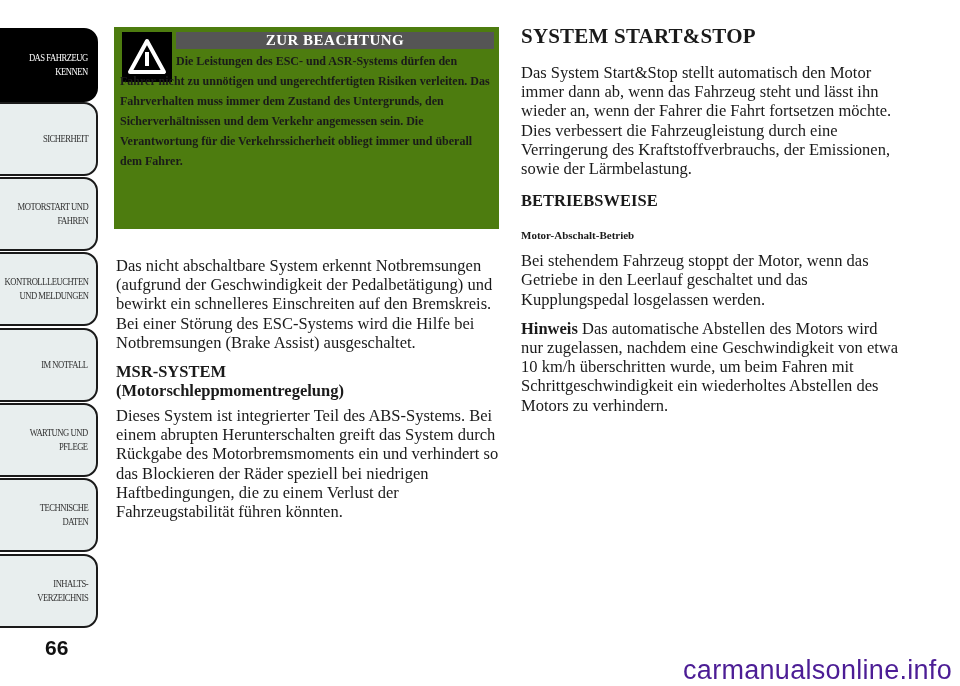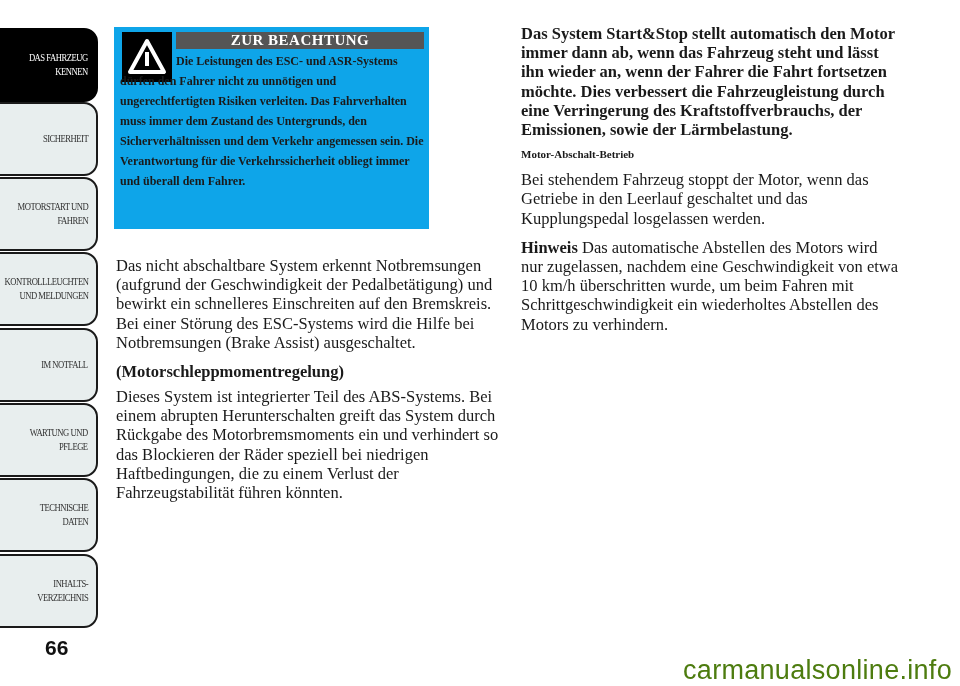--- a/index.html
+++ b/index.html
@@ -21,22 +21,22 @@
       color: #333; text-transform: uppercase; letter-spacing: -0.6px; white-space: pre-line;
       transform: scaleX(0.82); transform-origin: right center;
     }
     .tab.active .tab-label { color: #ffffff; }
     .page-number {
       position: absolute; left: 45px; top: 636px; font-family: "Liberation Sans", sans-serif;
       font-weight: bold; font-size: 21px; color: #111;
     }
     
     .warning {
-      position: absolute; left: 114px; top: 27px; width: 315px; height: 202px;
-      background: #0ea5e9; box-sizing: border-box; padding: 4px 6px;
+      position: absolute; left: 114px; top: 27px; width: 385px; height: 202px;
+      background: #4d7c0f; box-sizing: border-box; padding: 4px 6px;
     }
     .warning-icon {
       position: absolute; left: 8px; top: 5px; width: 50px; height: 50px; background: #000;
       display: flex; align-items: center; justify-content: center;
     }
     .warning-header {
       position: absolute; left: 62px; top: 5px; right: 5px; height: 17px; background: #555;
       color: #fff; font-weight: bold; font-size: 15px; text-align: center; line-height: 17px;
       letter-spacing: 0.5px;
     }
@@ -53,21 +53,21 @@
     h3.sub { font-size: 11px; font-weight: bold; margin: 0 0 6px 0; line-height: 19px; }
     p.body { font-size: 16.5px; line-height: 19.2px; margin: 0 0 10px 0; }
     .bold-inline { font-weight: bold; }
     .symbol-s {
       display: inline-block; width: 13px; height: 13px; border-radius: 50%; background: #111;
       color: #fff; font-size: 9px; line-height: 13px; text-align: center; font-weight: bold;
       vertical-align: -1px; margin: 0 3px 0 1px; font-family: "Liberation Sans", sans-serif;
     }
     .watermark {
       position: absolute; right: 8px; top: 655px; font-family: "Liberation Sans", sans-serif;
-      font-size: 27px; color: #4d7c0f; letter-spacing: 0.3px;
+      font-size: 27px; color: #4c1d95; letter-spacing: 0.3px;
     }
   </style>
 </head>
 <body>
 
 <nav class="sidebar">
   <div class="tab active" style="top:0px;">
     <span class="tab-label">DAS FAHRZEUG
 KENNEN</span>
   </div>
@@ -106,26 +106,29 @@
       <path d="M21 4 L38 35 L4 35 Z" fill="none" stroke="#fff" stroke-width="4" stroke-linejoin="round"></path>
       <rect x="19" y="15" width="4" height="14" fill="#fff"></rect>
     </svg>
   </div>
   <div class="warning-header">ZUR BEACHTUNG</div>
   <p class="warning-text">Die Leistungen des ESC- und ASR-Systems dürfen den Fahrer nicht zu unnötigen und ungerechtfertigten Risiken verleiten. Das Fahrverhalten muss immer dem Zustand des Untergrunds, den Sicherverhältnissen und dem Verkehr angemessen sein. Die Verantwortung für die Verkehrssicherheit obliegt immer und überall dem Fahrer.</p>
 </section>
 
 <section class="col col-left">
   <p class="body">Das nicht abschaltbare System erkennt Notbremsungen (aufgrund der Geschwindigkeit der Pedalbetätigung) und bewirkt ein schnelleres Einschreiten auf den Bremskreis. Bei einer Störung des ESC-Systems wird die Hilfe bei Notbremsungen (Brake Assist) ausgeschaltet.</p>
+  <h2 class="section" style="margin-bottom:0;">MSR-SYSTEM</h2>
   <h2 class="section">(Motorschleppmomentregelung)</h2>
   <p class="body">Dieses System ist integrierter Teil des ABS-Systems. Bei einem abrupten Herunterschalten greift das System durch Rückgabe des Motorbremsmoments ein und verhindert so das Blockieren der Räder speziell bei niedrigen Haftbedingungen, die zu einem Verlust der Fahrzeugstabilität führen könnten.</p>
 </section>
 
 <section class="col col-right">
-  <p class="body" style="margin-bottom:6px;font-weight:bold;">Das System Start&amp;Stop stellt automatisch den Motor immer dann ab, wenn das Fahrzeug steht und lässt ihn wieder an, wenn der Fahrer die Fahrt fortsetzen möchte. Dies verbessert die Fahrzeugleistung durch eine Verringerung des Kraftstoffverbrauchs, der Emissionen, sowie der Lärmbelastung.</p>
+  <h1 class="title">SYSTEM START&amp;STOP</h1>
+  <p class="body" style="margin-bottom:13px;">Das System Start&amp;Stop stellt automatisch den Motor immer dann ab, wenn das Fahrzeug steht und lässt ihn wieder an, wenn der Fahrer die Fahrt fortsetzen möchte. Dies verbessert die Fahrzeugleistung durch eine Verringerung des Kraftstoffverbrauchs, der Emissionen, sowie der Lärmbelastung.</p>
+  <h2 class="section" style="margin-bottom:16px;">BETRIEBSWEISE</h2>
   <h3 class="sub">Motor-Abschalt-Betrieb</h3>
   <p class="body">Bei stehendem Fahrzeug stoppt der Motor, wenn das Getriebe in den Leerlauf geschaltet und das Kupplungspedal losgelassen werden.</p>
   <p class="body">
     <span class="bold-inline">Hinweis</span><span> Das automatische Abstellen des Motors wird nur zugelassen, nachdem eine Geschwindigkeit von etwa 10 km/h überschritten wurde, um beim Fahren mit Schrittgeschwindigkeit ein wiederholtes Abstellen des Motors zu verhindern.</span>
   </p>
 </section>
 
 <div class="watermark">carmanualsonline.info</div>
 
 </body></html>

